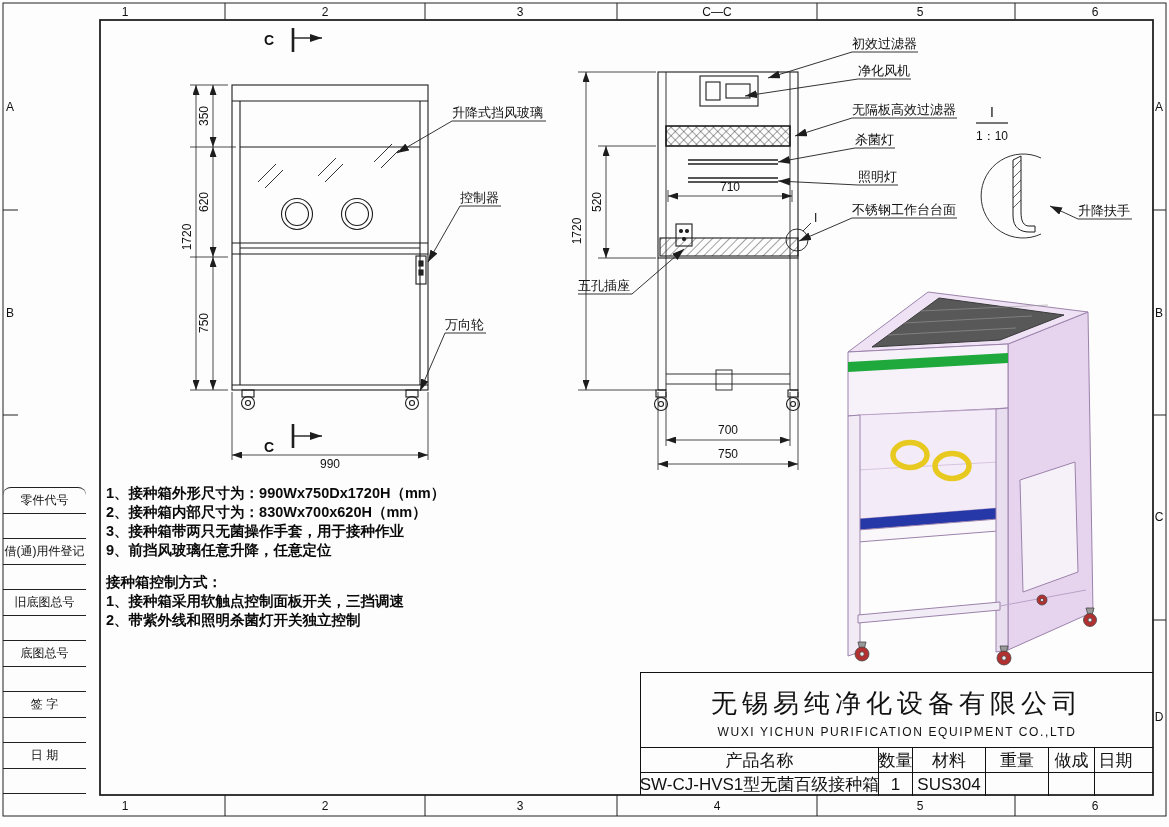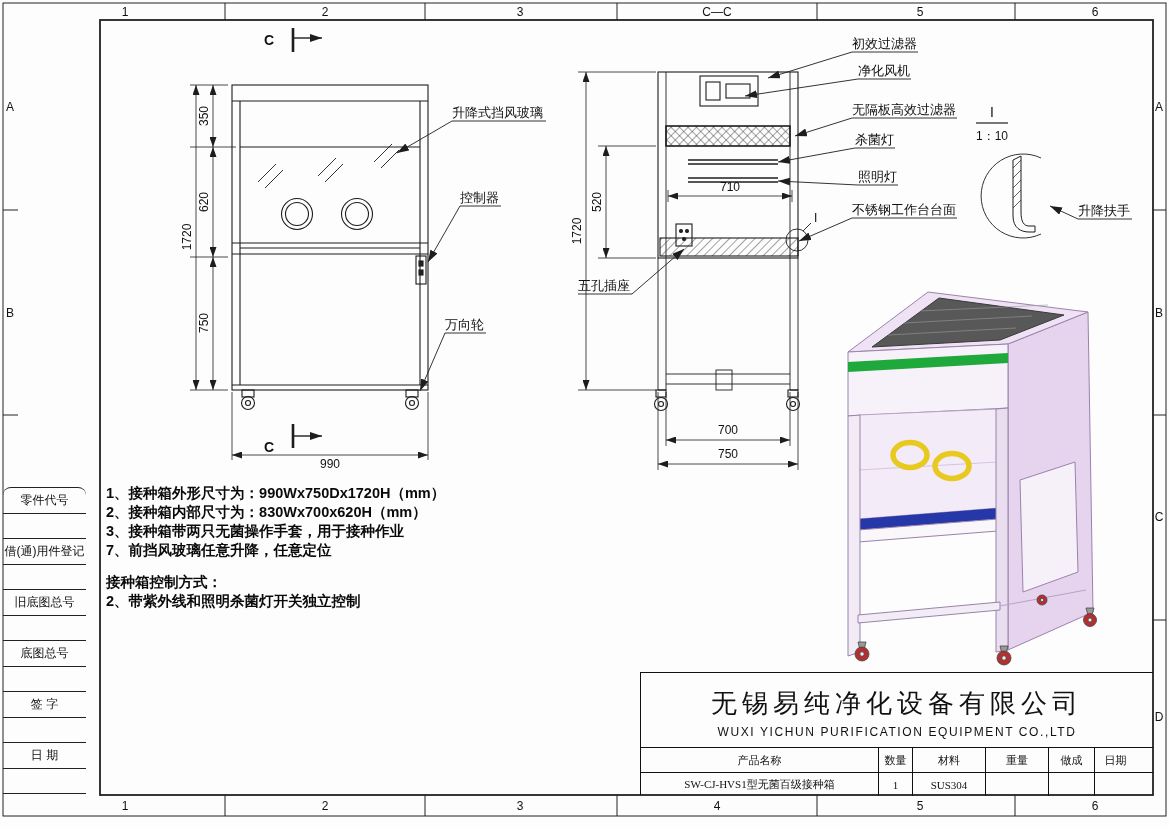--- a/index.html
+++ b/index.html
@@ -24,23 +24,23 @@
            font-size:14.5px; font-weight:600; }
   .note-line { height:19px; line-height:19px; white-space:nowrap; }
   .note-sub { margin-top:13px; }
 
   .titleblock { position:absolute; left:640px; top:672px; width:513px; height:123px;
                 border-left:1.5px solid #111; border-top:1.5px solid #111; color:#111; }
   .tb-company { height:75px; border-bottom:1px solid #111; text-align:center; }
   .tb-cn { padding-top:13px; font-size:26px; letter-spacing:5px; }
   .tb-en { margin-top:4px; font-size:12px; letter-spacing:1.6px; }
   .tb-row { display:flex; height:25px; border-bottom:1px solid #111; }
-  .tb-row.data { height:23px; border-bottom:none;font-family:Liberation Serif, serif; }
+  .tb-row.data { height:23px; border-bottom:none; }
   .tb-cell { border-right:1px solid #111; display:flex; align-items:center; justify-content:center;
-             font-size:11px; white-space:nowrap; overflow:hidden; }
+             font-size:17px; white-space:nowrap; overflow:hidden; }
   .tb-cell:last-child { border-right:none; }
   .w1{width:238px;} .w2{width:34px;} .w3{width:73px;} .w4{width:63px;} .w5{width:46px;} .w6{width:41px;text-align:center;}
 </style>
 </head>
 <body>
 
 <div class="sheet">
 
 <svg width="1169" height="827" viewBox="0 0 1169 827">
   <defs>
@@ -378,22 +378,23 @@
   <div class="lc-row lc-lbl">
         <span>日  期</span>
       </div>
   <div class="lc-row lc-gap"></div>
 </div>
 
 <div class="notes">
   <div class="note-line">1、接种箱外形尺寸为：990Wx750Dx1720H（mm）</div>
   <div class="note-line">2、接种箱内部尺寸为：830Wx700x620H（mm）</div>
   <div class="note-line">3、接种箱带两只无菌操作手套，用于接种作业</div>
-  <div class="note-line">7、前挡风玻璃任意升降，任意定位</div>
+  <div class="note-line">9、前挡风玻璃任意升降，任意定位</div>
   <div class="note-line note-sub">接种箱控制方式：</div>
+  <div class="note-line">1、接种箱采用软触点控制面板开关，三挡调速</div>
   <div class="note-line">2、带紫外线和照明杀菌灯开关独立控制</div>
 </div>
 
 <div class="titleblock">
   <div class="tb-company">
     <div class="tb-cn">无锡易纯净化设备有限公司</div>
     <div class="tb-en">WUXI YICHUN PURIFICATION EQUIPMENT CO.,LTD</div>
   </div>
   <div class="tb-row">
     <div class="tb-cell w1">产品名称</div>

